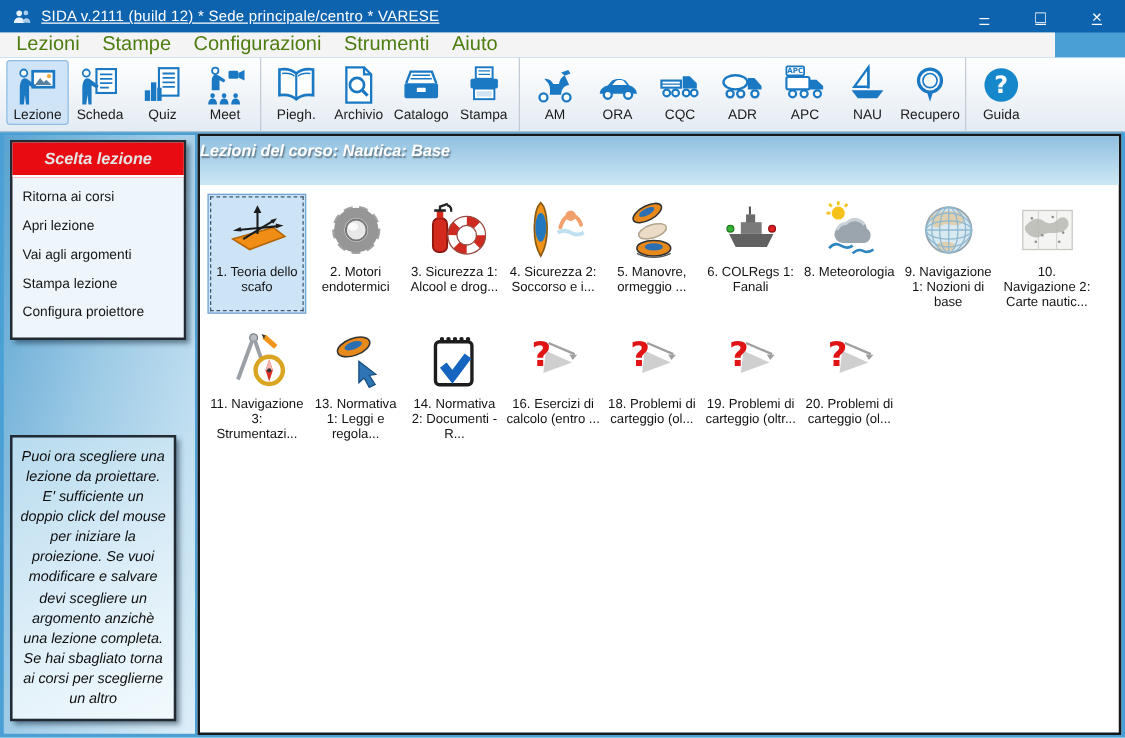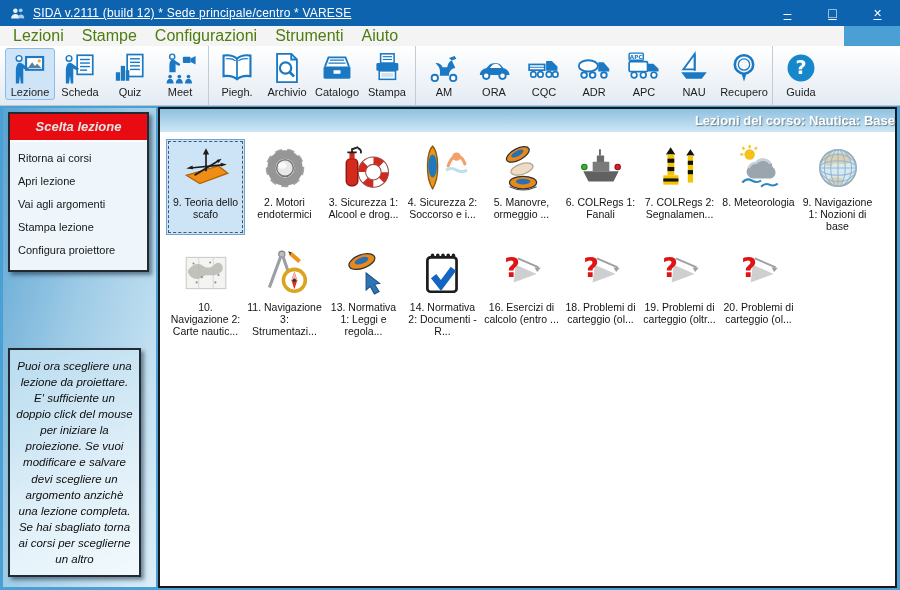--- a/index.html
+++ b/index.html
@@ -44,22 +44,22 @@
   .side-items{padding:4px 0 9px;}
   .side-item{font-size:11px;color:#161616;padding:6px 8px 5px;cursor:default;}
   .side-info{position:absolute;left:5px;top:240px;width:133px;height:229px;
              background:linear-gradient(150deg,#b7dbee 0%,#ddeef8 55%,#f2fafd 100%);
              border:2px solid #222b33;box-shadow:3px 3px 4px rgba(10,30,50,.5);
              display:flex;align-items:center;box-sizing:border-box;padding:6px;}
   .side-info-text{font-size:11.5px;font-style:italic;text-align:center;color:#0d0d0d;line-height:1.4;width:100%;}
 
   .main-panel{position:absolute;left:158px;top:1px;width:739px;height:481px;background:#fff;
               border:2px solid #15191c;box-sizing:border-box;}
-  .main-header{height:23px;background:linear-gradient(#8fc0e0,#cde7f5);text-align:right;font-size:13px;
-               font-weight:bold;color:#fff;line-height:23px;
+  .main-header{height:39px;background:linear-gradient(#8fc0e0,#cde7f5);text-align:left;font-size:13px;
+               font-weight:bold;font-style:italic;color:#fff;line-height:23px;
                text-shadow:1px 1px 1px rgba(90,110,125,.85);}
   .lesson-grid{display:grid;grid-template-columns:repeat(9,79px);padding:7px 0 0 6px;row-gap:9px;}
   .lesson{display:flex;flex-direction:column;align-items:center;padding:3px 1px 2px;
           border:1px solid transparent;cursor:default;}
   .lesson.selected{background:#cde4f7;border:1px solid #70a3d4;outline:1px dashed #3c5a74;outline-offset:-3px;}
   .lesson-icon{width:50px;height:50px;}
   .lesson-label{font-size:10.5px;color:#141414;text-align:center;line-height:1.15;margin-top:3px;}
 </style>
 </head>
 <body>
@@ -333,21 +333,21 @@
                 <line x1="13" y1="31" x2="36" y2="17"></line>
               </g>
               <g fill="#1c1c1c">
                 <path d="M24 5l-3 6h6z"></path>
                 <path d="M5 24.5l6-2.8.6 3.4z"></path>
                 <path d="M44 20.6l-6-1.6.4 3.6z"></path>
                 <path d="M39 15l-5 1.4 2 2.8z"></path>
               </g>
             </svg>
           </span>
-          <span class="lesson-label">9. Teoria dello scafo</span>
+          <span class="lesson-label">1. Teoria dello scafo</span>
         </div>
         <div class="lesson">
           <span class="lesson-icon">
             <svg viewBox="0 0 48 48">
               <circle cx="24" cy="24" r="15" fill="none" stroke="#a3a3a3" stroke-width="7" stroke-dasharray="6 4.3"></circle>
               <circle cx="24" cy="24" r="13" fill="none" stroke="#969696" stroke-width="8"></circle>
               <circle cx="24" cy="24" r="8" fill="#e8e8e8" stroke="#777" stroke-width="1.5"></circle>
               <ellipse cx="21.5" cy="21.5" rx="4" ry="3" fill="#fbfbfb"></ellipse>
             </svg>
           </span>
@@ -402,37 +402,20 @@
             <svg viewBox="0 0 48 48">
               <rect x="20" y="12" width="7" height="8" fill="#6b6b6b"></rect>
               <rect x="16" y="18" width="16" height="9" fill="#7a7a7a"></rect>
               <line x1="23" y1="6" x2="23" y2="12" stroke="#555" stroke-width="1.6"></line>
               <path d="M7 27h34l-5 10H12z" fill="#616161"></path>
               <circle cx="8" cy="23" r="2.6" fill="#35b335" stroke="#1d7a1d"></circle>
               <circle cx="40" cy="23" r="2.6" fill="#e02020" stroke="#8f1111"></circle>
             </svg>
           </span>
           <span class="lesson-label">6. COLRegs 1: Fanali</span>
-        </div>
-        <div class="lesson">
-          <span class="lesson-icon">
-            <svg viewBox="0 0 48 48">
-              <path d="M15 4l4.5 7h-9z" fill="#111"></path>
-              <rect x="12" y="11" width="6.5" height="20" fill="#f2c500"></rect>
-              <rect x="12" y="15" width="6.5" height="4" fill="#111"></rect>
-              <rect x="12" y="23" width="6.5" height="4" fill="#111"></rect>
-              <rect x="8" y="31" width="14.5" height="9" fill="#f2c500"></rect>
-              <rect x="8" y="34" width="14.5" height="3" fill="#111"></rect>
-              <path d="M34 6l4 6h-8z" fill="#111"></path>
-              <rect x="31.5" y="12" width="5" height="26" fill="#f2c500"></rect>
-              <rect x="31.5" y="17" width="5" height="4" fill="#111"></rect>
-              <rect x="31.5" y="26" width="5" height="4" fill="#111"></rect>
-            </svg>
-          </span>
-          <span class="lesson-label">7. COLRegs 2: Segnalamen...</span>
         </div>
         <div class="lesson">
           <span class="lesson-icon">
             <svg viewBox="0 0 48 48">
               <circle cx="15" cy="11" r="5" fill="#f5c11a"></circle>
               <g stroke="#f5c11a" stroke-width="2">
                 <line x1="15" y1="2" x2="15" y2="5"></line>
                 <line x1="6" y1="11" x2="9" y2="11"></line>
                 <line x1="8" y1="4" x2="10" y2="6"></line>
                 <line x1="22" y1="4" x2="20" y2="6"></line>

